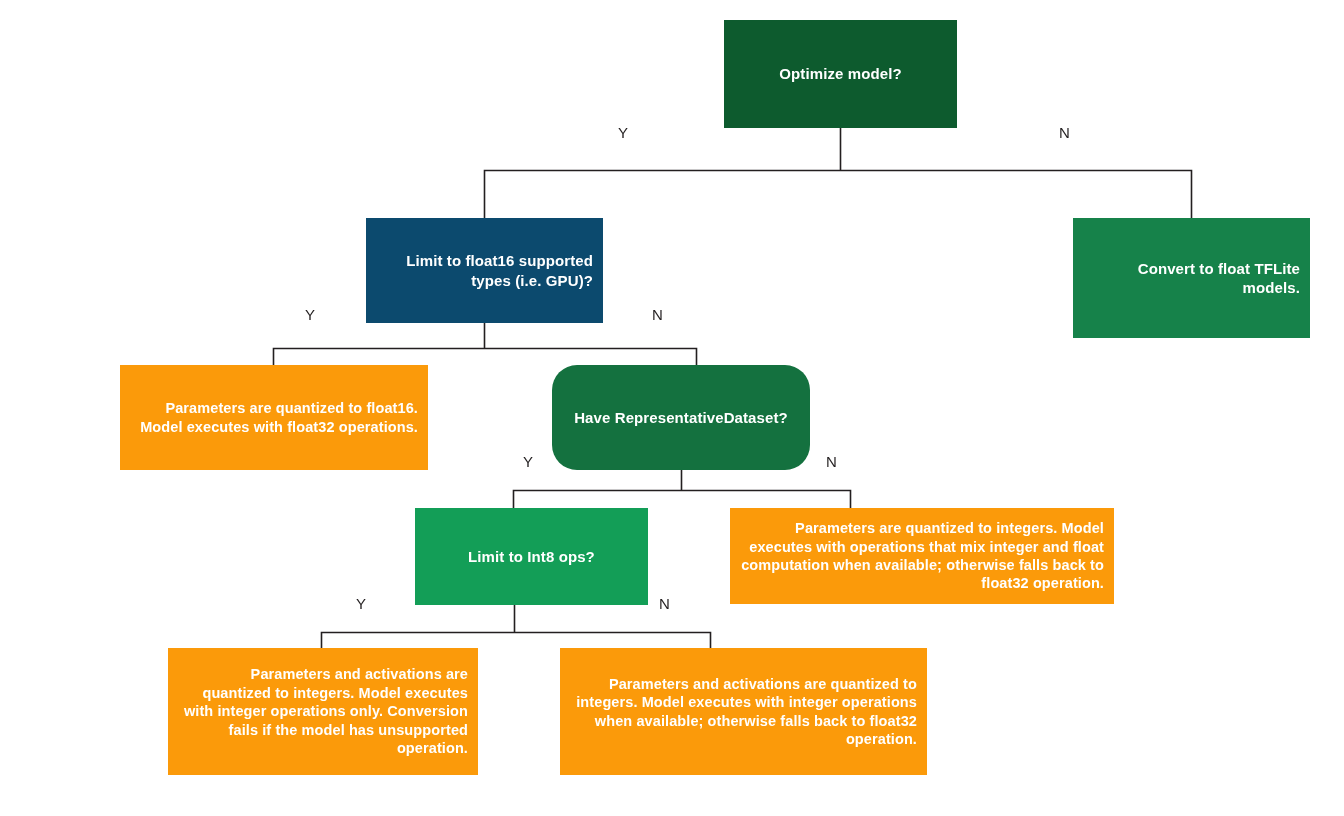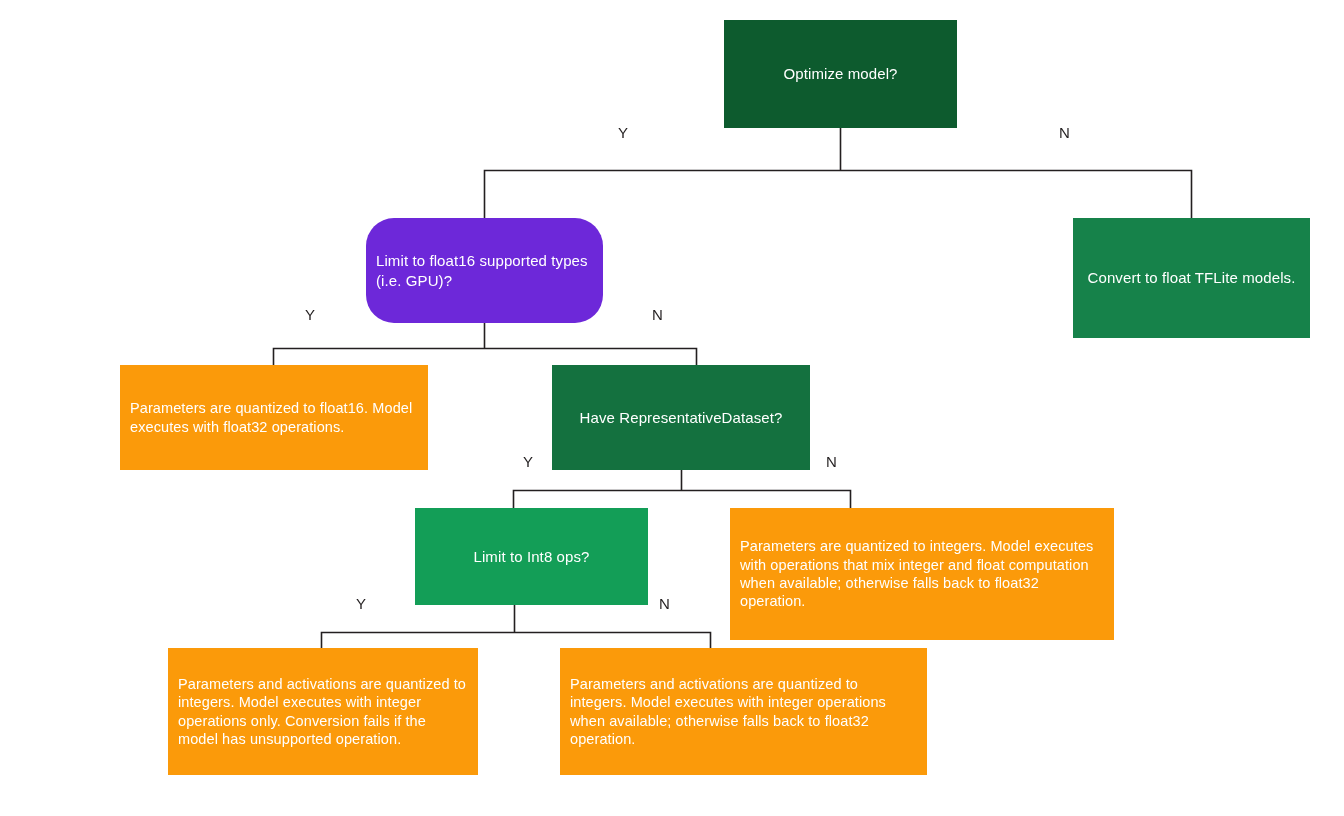--- a/index.html
+++ b/index.html
@@ -34,42 +34,42 @@
     stroke-linecap: square;
     stroke-linejoin: miter;
   }
   
   .node {
     position: absolute;
     box-sizing: border-box;
     display: flex;
     align-items: center;
     justify-content: center;
-    text-align: left;
+    text-align: right;
     color: #ffffff;
-    font-weight: normal;
+    font-weight: bold;
     line-height: 1.27;
     padding: 6px 10px;
     white-space: pre-line;
     letter-spacing: 0.1px;
   }
   .node.green-dark   { background: #0d5b2e; }
   .node.green-mid    { background: #16824a; }
-  .node.green-bright { background: #6d28d9; border-radius: 28px; }
+  .node.green-bright { background: #0c4a6e; }
   .node.green-deep   { background: #14713f; }
   .node.green-leaf   { background: #139e57; }
   .node.orange       { background: #fb9a0a; }
 
   .n-root   { left: 724px; top: 20px;  width: 233px; height: 108px; font-size: 15px; }
   .n-f16    { left: 366px; top: 218px; width: 237px; height: 105px; font-size: 15px; }
   .n-tflite { left: 1073px; top: 218px; width: 237px; height: 120px; font-size: 15px; }
   .n-f16res { left: 120px; top: 365px; width: 308px; height: 105px; font-size: 14.5px; }
-  .n-repds  { left: 552px; top: 365px; width: 258px; height: 105px; font-size: 15px; }
+  .n-repds  { left: 552px; top: 365px; width: 258px; height: 105px; font-size: 15px; border-radius: 25px; }
   .n-int8   { left: 398px; top: 508px; width: 233px; height: 97px;  font-size: 15px; margin-left: 17px; }
-  .n-mixres { left: 730px; top: 508px; width: 384px; height: 132px; font-size: 14.5px; }
+  .n-mixres { left: 730px; top: 508px; width: 384px; height: 96px; font-size: 14.5px; }
   .n-intonly{ left: 168px; top: 648px; width: 310px; height: 127px; font-size: 14.5px; }
   .n-intavl { left: 560px; top: 648px; width: 367px; height: 127px; font-size: 14.5px; }
 
   
   .blabel {
     position: absolute;
     color: #231f20;
     font-size: 15px;
     font-weight: normal;
     line-height: 1;

